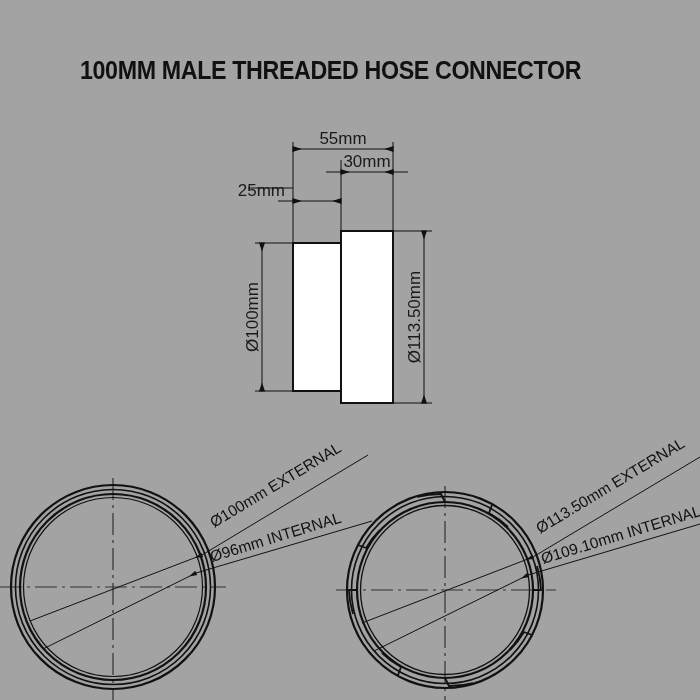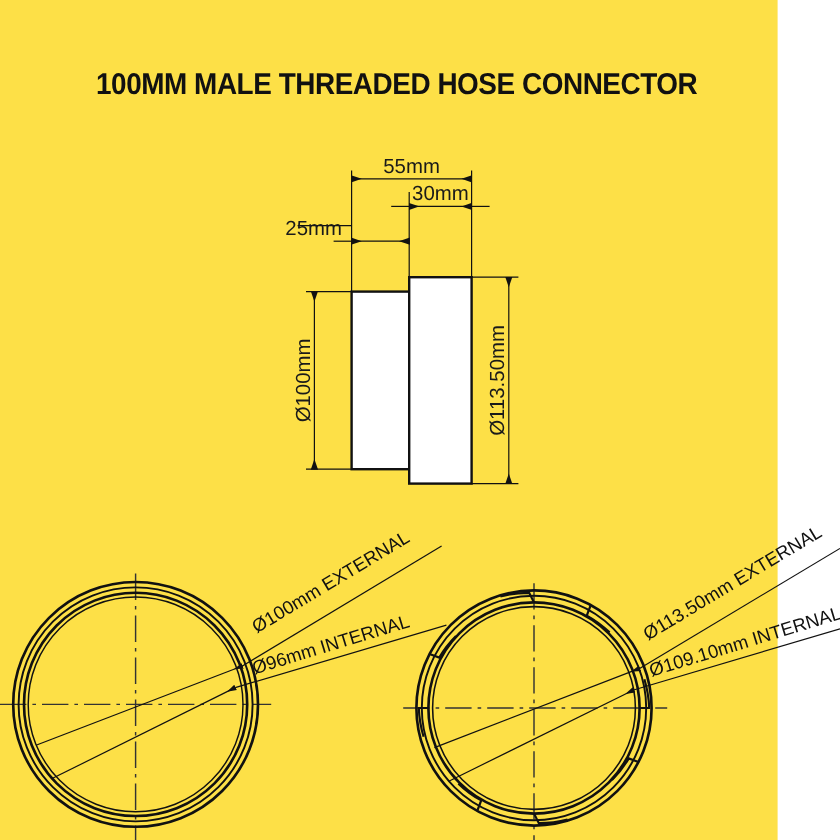--- a/index.html
+++ b/index.html
@@ -9,23 +9,23 @@
   }
   body {
     width: 700px;
     height: 700px;
     overflow: hidden;
     font-family: "Liberation Sans", sans-serif;
     color: #000000;
   }
   #sheet {
     position: relative;
-    width: 648px;
+    width: 700px;
     height: 700px;
-    background: #fde047;
+    background: #a3a3a3;
   }
   #title {
     position: absolute;
     left: 80px;
     top: 56px;
     font-family: "Liberation Sans", sans-serif;
     font-size: 25px;
     font-weight: bold;
     letter-spacing: -0.4px;
     transform: scaleX(0.93);

